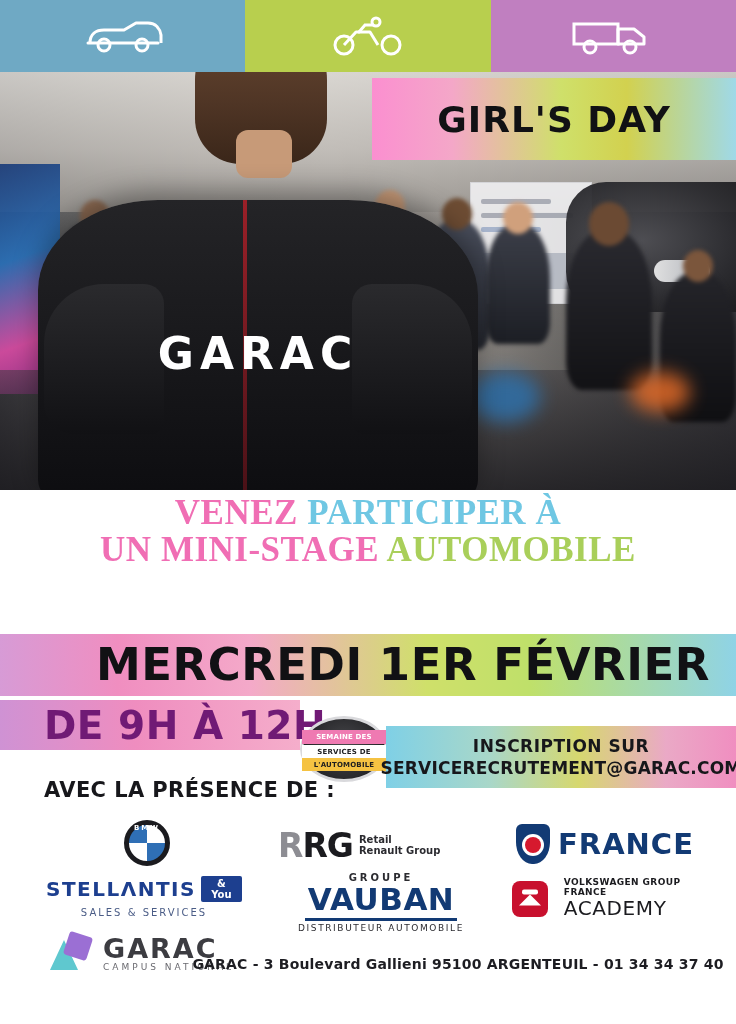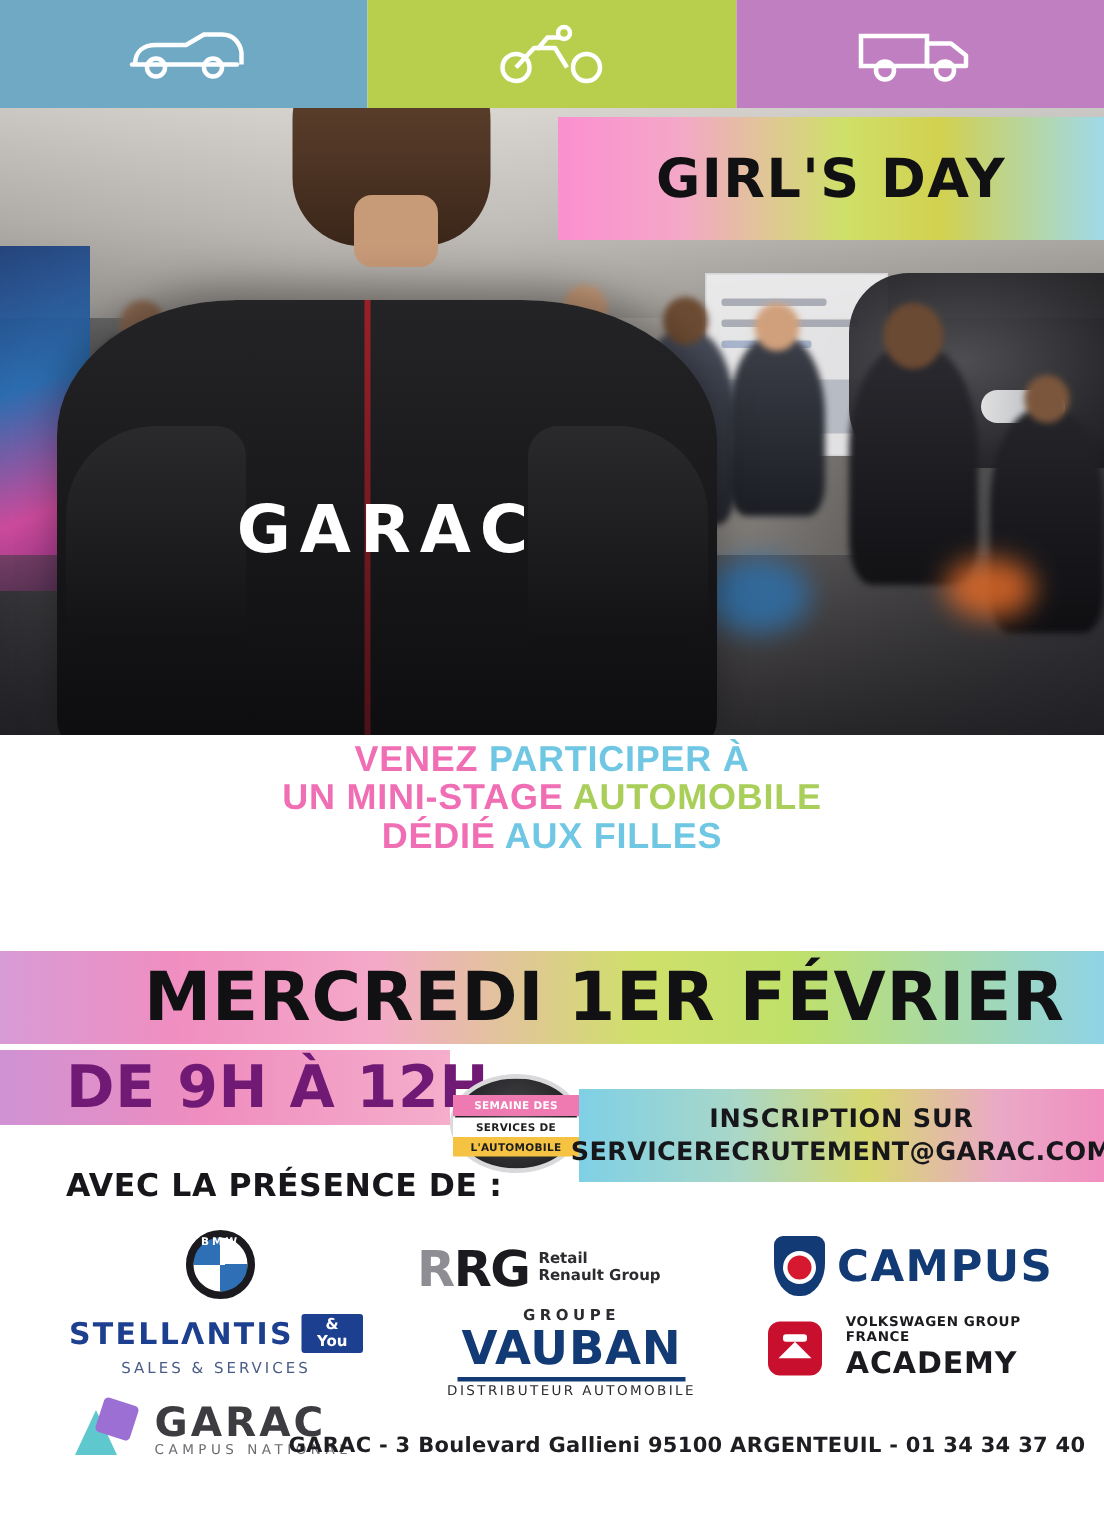--- a/index.html
+++ b/index.html
@@ -215,23 +215,23 @@
     white-space: nowrap;
   }
 
   
   .headline {
     position: absolute;
     top: 494px; left: 0;
     width: 736px;
     text-align: center;
     line-height: 1.06;
-    font-family: Liberation Sans, sans-serif;
-    font-weight: 700;
-    font-size: 24px;
+    font-family: Liberation Serif, serif;
+    font-weight: 700;
+    font-size: 35px;
     letter-spacing: 0.5px;
   }
   .headline .line { display: block; white-space: nowrap; }
   .c-pink { color: #f06eb4; }
   .c-blue { color: #6fc7e3; }
   .c-green { color: #a9cf5a; }
 
   
   .date-bar {
     position: absolute;
@@ -448,21 +448,21 @@
     content: "";
     position: absolute;
     left: 50%; top: 30%;
     transform: translate(-50%,-50%);
     width: 16px; height: 5px;
     background: #ffffff;
     border-radius: 2px;
   }
   .vw-text { display: flex; flex-direction: column; line-height: 1.08; }
   .vw-top { font-size: 9px; font-weight: 700; letter-spacing: 0.4px; color: #1b1b1f; font-family: "DejaVu Sans", sans-serif; }
-  .vw-bottom { font-size: 20px; font-weight: 700; letter-spacing: 0.6px; color: #1b1b1f; font-family: "DejaVu Sans", sans-serif; }
+  .vw-bottom { font-size: 20px; font-weight: 400; letter-spacing: 0.6px; color: #1b1b1f; font-family: "DejaVu Sans", sans-serif; }
 
   
   .logo-garac { left: 50px; top: 124px; width: 230px; height: 48px; display: flex; align-items: center; gap: 9px; }
   .garac-mark { position: relative; width: 44px; height: 40px; }
   .gm-a { position: absolute; left: 0; top: 6px; width: 0; height: 0; border-left: 14px solid transparent; border-right: 14px solid transparent; border-bottom: 30px solid #5fc8cf; }
   .gm-b { position: absolute; left: 16px; top: 0px; width: 24px; height: 24px; background: #9b6fd4; transform: rotate(18deg); border-radius: 3px; }
   .garac-text { display: flex; flex-direction: column; line-height: 1.05; }
   .garac-word { font-size: 27px; font-weight: 700; color: #3c3c41; letter-spacing: 2px; font-family: "DejaVu Sans", sans-serif; }
   .garac-sub { font-size: 9px; letter-spacing: 3px; color: #6a6a70; font-family: "DejaVu Sans", sans-serif; }
 
@@ -568,23 +568,20 @@
   <div class="title-bar">
     <span class="t">GIRL'S DAY</span>
   </div>
 
   <div class="headline">
     <span class="line">
       <span class="c-pink">VENEZ </span><span class="c-blue">PARTICIPER À</span>
     </span>
     <span class="line">
       <span class="c-pink">UN MINI-STAGE </span><span class="c-green">AUTOMOBILE</span>
-    </span>
-    <span class="line">
-      <span class="c-pink">DÉDIÉ </span><span class="c-blue">AUX FILLES</span>
     </span>
   </div>
 
   <div class="date-bar"></div>
   <div class="date-bar2"></div>
   <div class="date-text-1">MERCREDI 1ER FÉVRIER</div>
   <div class="date-text-2">DE 9H À 12H</div>
 
   <div class="semaine">
     <div class="disc"></div>
@@ -617,21 +614,21 @@
     </div>
 
     <div class="logo logo-bmw">
       <div class="bmw-roundel">
         <span class="bmw-text">BMW</span>
       </div>
     </div>
 
     <div class="logo logo-scania">
       <span class="scania-shield"></span>
-      <span class="scania-word">CAMPUS</span>
+      <span class="scania-word">FRANCE</span>
     </div>
 
     <div class="logo logo-stellantis">
       <span class="stell-row">
         <span class="stell-word">STELLΛNTIS</span>
         <span class="stell-chip">&amp; You</span>
       </span>
       <span class="stell-rule"></span>
       <span class="stell-sub">SALES &amp; SERVICES</span>
     </div>

